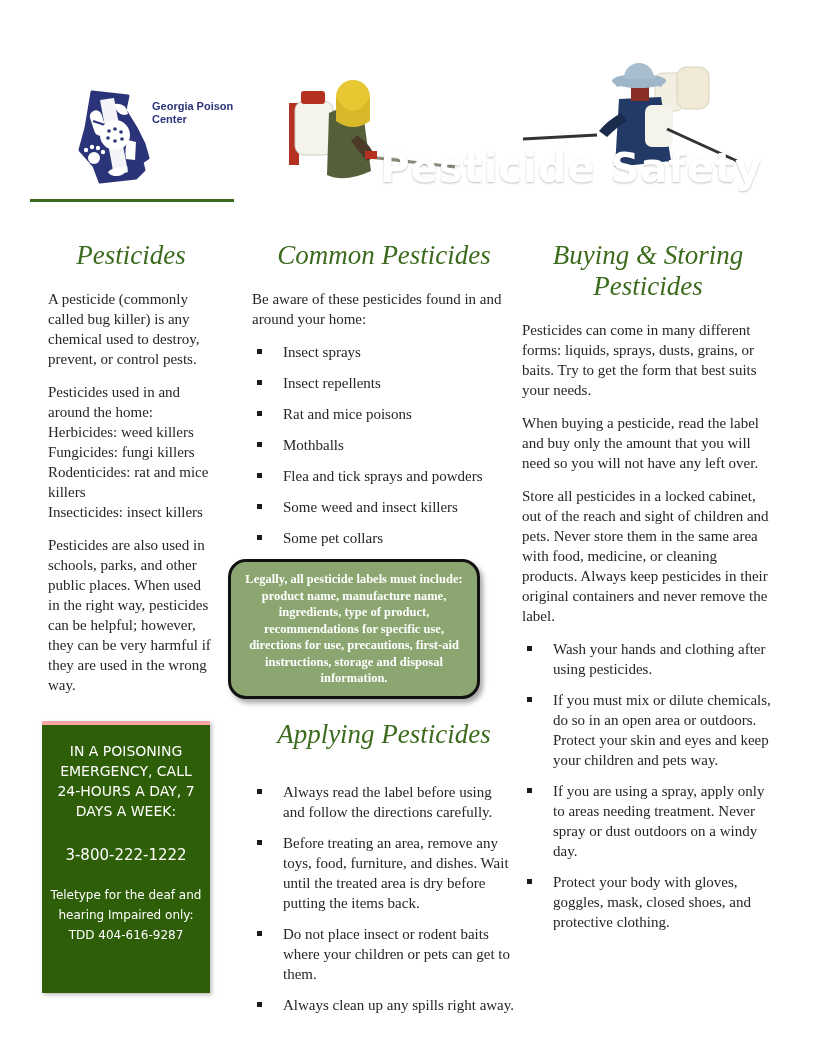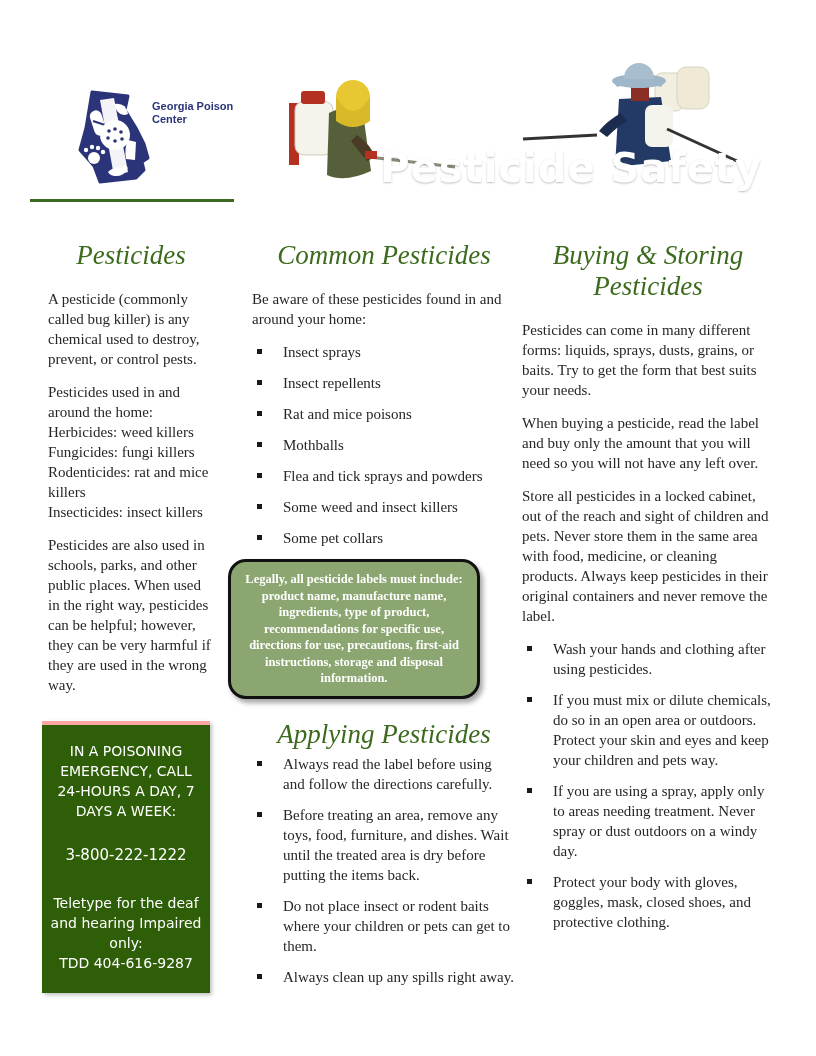--- a/index.html
+++ b/index.html
@@ -62,33 +62,33 @@
   
   .emergency-box {
     position:absolute; left:42px; top:721px; width:168px; height:272px;
     background:#2f5e08; border-top:4px solid #fca5a5;
     box-shadow:2px 2px 4px rgba(0,0,0,0.25);
     font-family:"DejaVu Sans", "Liberation Sans", sans-serif;
     color:#ffffff; text-align:center; padding:16px 6px;
   }
   .emergency-box .em-call { font-size:14px; line-height:20px; }
   .emergency-box .em-phone { font-size:15px; line-height:20px; margin-top:24px; }
-  .emergency-box .em-tdd { font-size:14px; line-height:20px; margin-top:28px; white-space:pre-line; }
+  .emergency-box .em-tdd { font-size:12px; line-height:20px; margin-top:20px; white-space:pre-line; }
 
   
   .label-box {
     width:252px; margin-left:-24px; margin-top:10px; margin-bottom:20px;
     background:#8ca671; border:3px solid #111; border-radius:18px;
     box-shadow:3px 4px 5px rgba(0,0,0,0.35);
     padding:9px 10px;
     color:#ffffff; font-weight:bold; font-size:12.5px; line-height:16.5px;
     text-align:center; font-family:"Liberation Serif", serif;
   }
 
-  .applying-heading { margin-top:6px; margin-bottom:4px; }
+  .applying-heading { margin-top:6px; margin-bottom:32px; }
 </style>
 </head>
 <body>
 
 <div class="page">
 
   <div class="logo-block">
     <svg class="logo-art" viewBox="0 0 82 102">
 
       <path d="M22,4 L58,8 L55,22 L66,40 L74,56 L78,70 L72,74 L74,82 L66,90 L30,94 L24,78 L10,62 L16,40 Z" fill="#2b3478" stroke="#2b3478" stroke-width="3" stroke-linejoin="round"></path>

